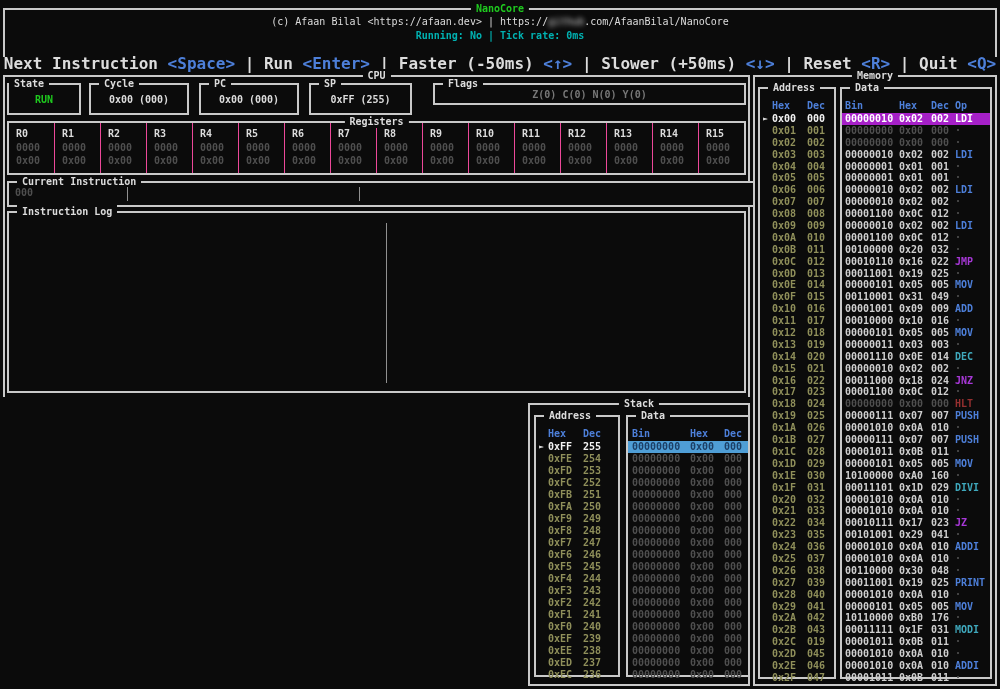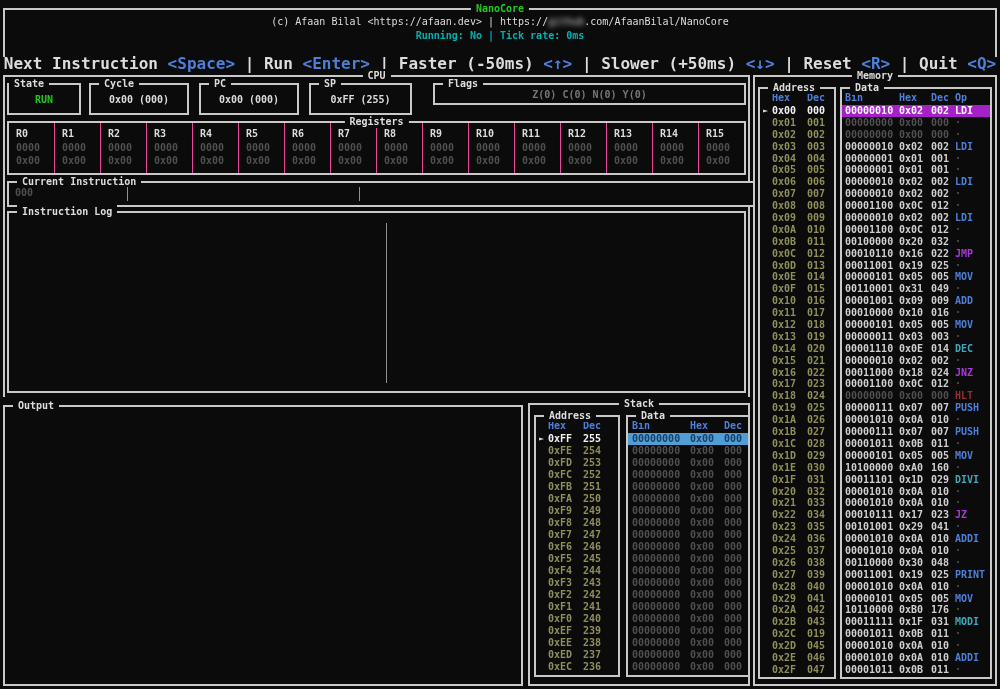--- a/index.html
+++ b/index.html
@@ -40,21 +40,21 @@
   
   .ci-wrap{position:relative;height:100%;font-size:10px;font-weight:bold;color:var(--dim)}
   .ci-seg1{position:absolute;left:6px;top:4px}
   .ci-bar{position:absolute;top:4px;width:1px;height:14px;background:#909090}
 
   
   .il-divider{position:absolute;left:377px;top:10px;bottom:8px;width:1px;background:#909090}
 
   
   .colhdr{display:flex;font-size:10px;font-weight:bold;color:var(--blue,#4d7fd9);
-    height:14px;line-height:14px;margin-top:2px}
+    height:14px;line-height:14px;margin-top:10px}
   .rows{overflow:hidden}
   .srow,.mrow{display:flex;font-size:10px;font-weight:bold;white-space:nowrap}
   .srow{height:12px;line-height:12px}
   .mrow{height:11.9px;line-height:11.9px}
   .arr{width:10px;padding-left:1px;font-size:8px;color:var(--text)}
   .pl{padding-left:2px}
   .pl4{padding-left:4px}
   
   .ahex{width:35px}.adec{width:26px}
   .a-dim .ahex,.a-dim .adec{color:var(--olive,#8f8f5a)}
@@ -207,24 +207,20 @@
         <span class="ci-bar" style="left:350px"></span>
       </div>
     </div>
 
     <div class="box" style="left:2px;top:134px;width:739px;height:182px">
       <span class="boxtitle">Instruction Log</span>
       <div class="il-divider"></div>
     </div>
   </div>
 
-  <div class="box" style="left:3px;top:405px;width:520px;height:281px">
-    <span class="boxtitle">Output</span>
-    <div></div>
-  </div>
 
   <div class="box" style="left:528px;top:403px;width:222px;height:283px">
     <span class="boxtitle center">Stack</span>
 
     <div class="box" style="left:4px;top:10px;width:86px;height:262px">
       <span class="boxtitle">Address</span>
       <div class="colhdr pl">
         <span class="arr"></span>
         <span class="ahex">Hex</span>
         <span class="adec">Dec</span>

